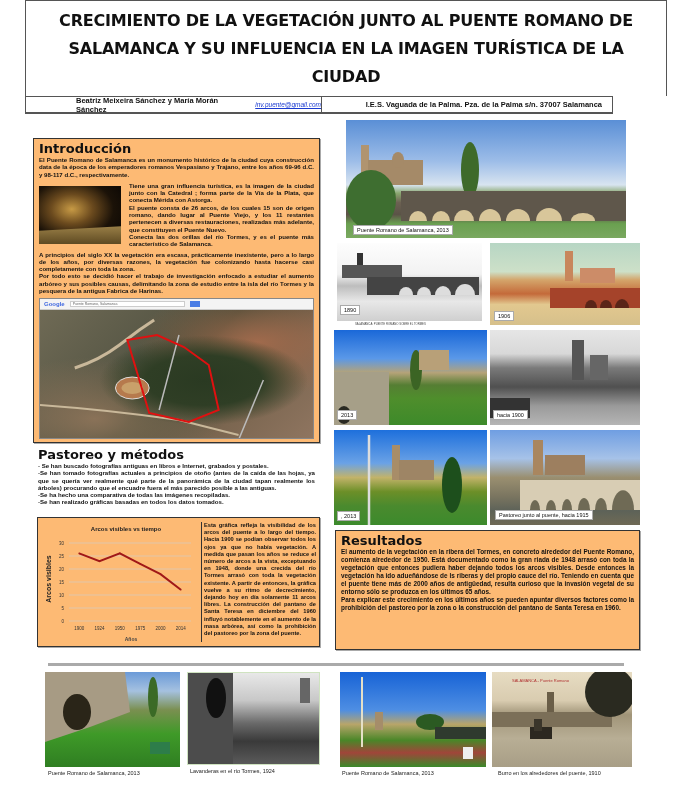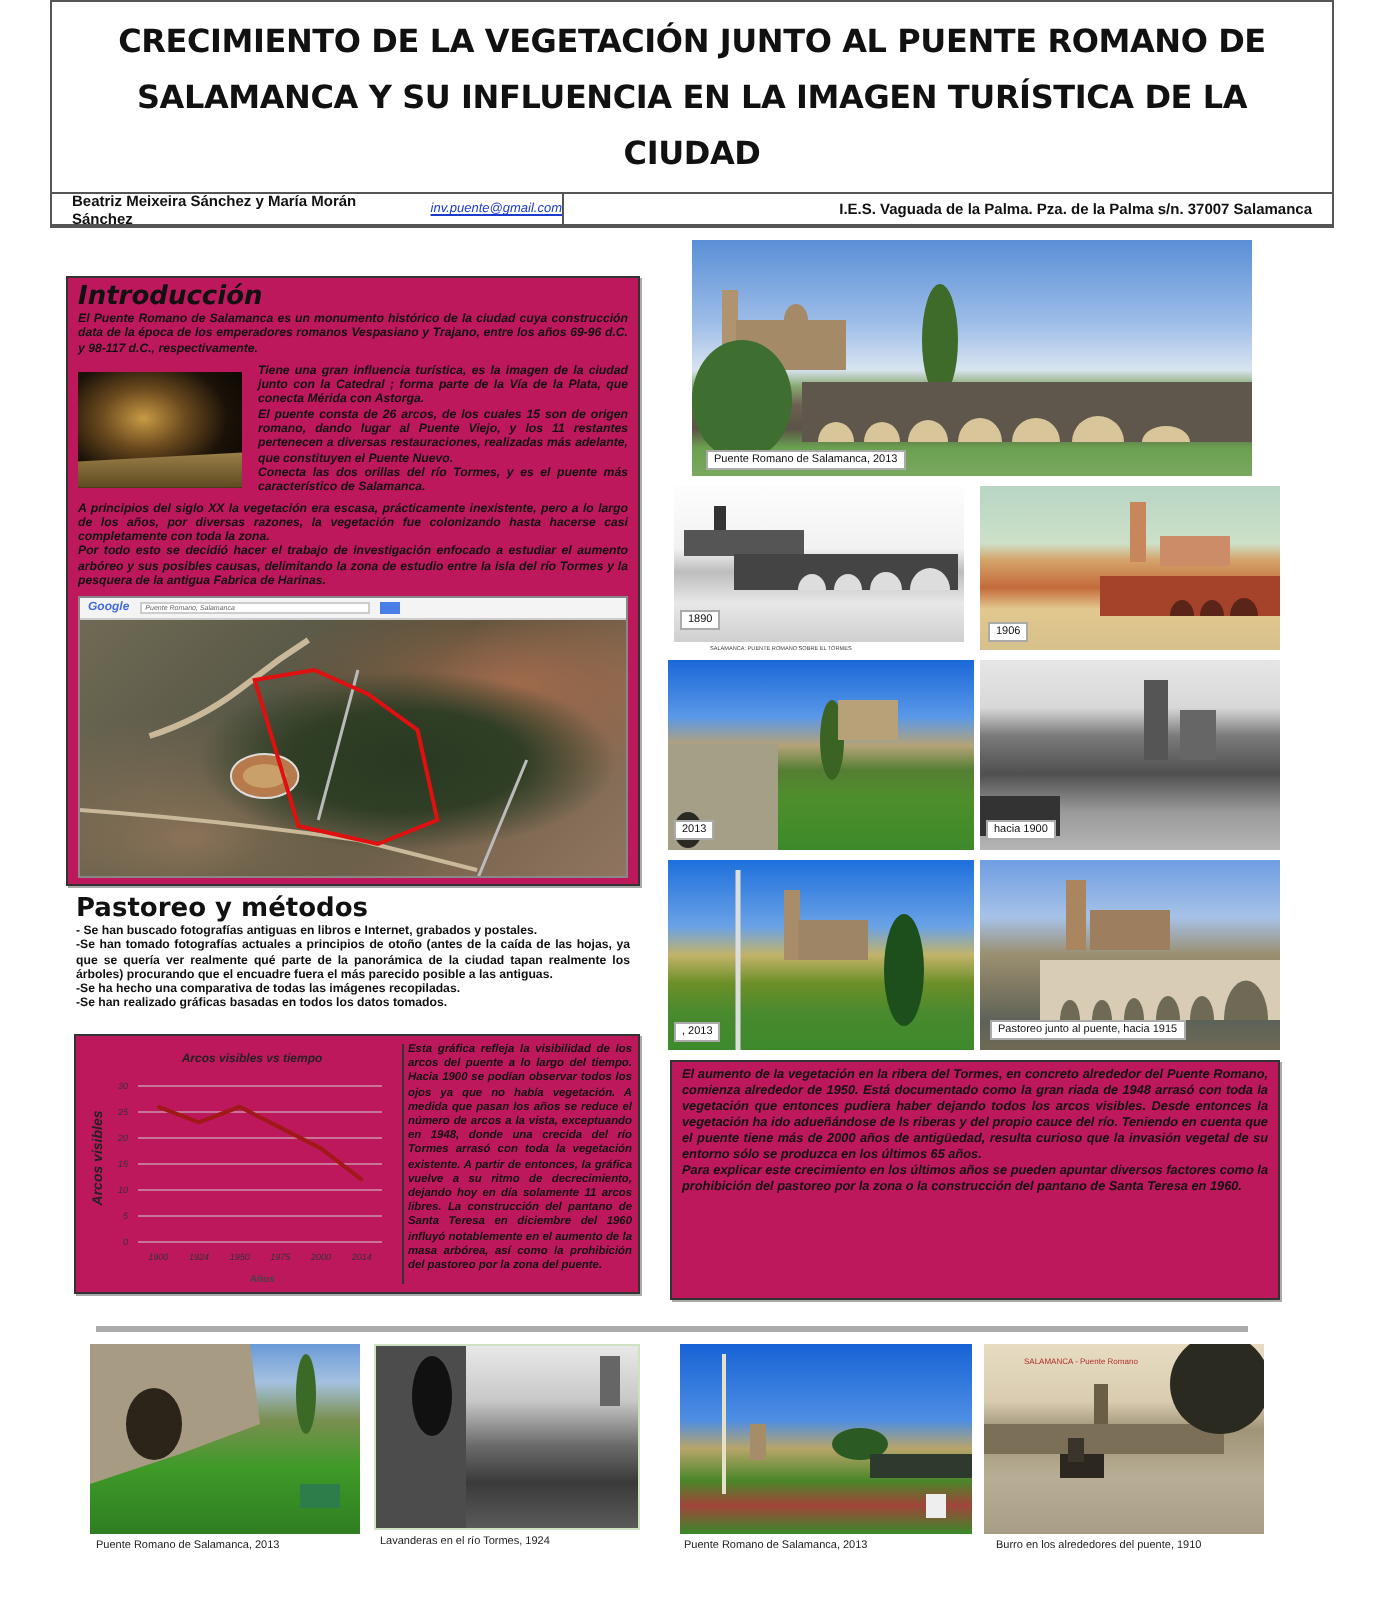--- a/index.html
+++ b/index.html
@@ -2,27 +2,27 @@
 <html><head>
 <meta charset="utf-8">
 <style>
   * { box-sizing: border-box; margin: 0; padding: 0; }
   body { width: 691px; height: 807px; background: #ffffff; font-family: "Liberation Sans", sans-serif; color: #111; position: relative; overflow: hidden; }
   .abs { position: absolute; }
 
   
   .title-box { left: 25px; top: 0; width: 642px; height: 96px; border: 1px solid #555; border-bottom: none; display: flex; align-items: center; justify-content: center; text-align: center; }
   .title-box h1 { font-family: "DejaVu Sans", sans-serif; font-size: 16px; font-weight: bold; line-height: 28px; color: #111; letter-spacing: -0.2px; padding: 0 10px; }
-  .authors-bar { left: 25px; top: 96px; width: 642px; height: 18px; border: 1px solid #555; border-bottom: 2px solid #555; display: flex; font-size: 7.5px; font-weight: bold; }
+  .authors-bar { left: 25px; top: 96px; width: 588px; height: 18px; border: 1px solid #555; border-bottom: 2px solid #555; display: flex; font-size: 7.5px; font-weight: bold; padding-left: 40px; }
   .authors-left { width: 256px; display: flex; align-items: center; padding-left: 10px; gap: 22px; border-right: 1px solid #555; }
   .authors-left a { color: #1a3ad0; text-decoration: underline; font-style: italic; font-weight: normal; font-size: 6.5px; }
   .authors-right { flex: 1; display: flex; align-items: center; justify-content: flex-end; padding-right: 10px; text-align: center; }
 
   
-  .box { border: 1.5px solid #333; background: #be185d; box-shadow: 1px 1px 0 #aaa; font-style: italic; }
+  .box { border: 1.5px solid #333; background: #fdba74; box-shadow: 1px 1px 0 #aaa; }
   .section-title { font-size: 13px; font-weight: bold; font-family: "DejaVu Sans", sans-serif; color: #111; line-height: 14px; }
   .body-text { font-size: 6.1px; font-weight: bold; line-height: 7.3px; text-align: justify; color: #111; }
 
   .intro-box { left: 33px; top: 138px; width: 287px; height: 305px; padding: 3px 5px; }
   .intro-photo { width: 82px; height: 58px; float: left; margin: 4px 8px 2px 0; background: radial-gradient(ellipse at 40% 40%, #c79a45 0%, #6b4a1e 30%, #1b1208 60%, #050302 100%); position: relative; overflow: hidden; }
   .intro-photo::after { content: ""; position: absolute; left: 0; right: 0; bottom: 0; height: 22px; background: linear-gradient(180deg, #a78b4f, #5e4a22); clip-path: polygon(0 40%, 100% 20%, 100% 100%, 0 100%); }
   .map { margin-top: 4px; width: 275px; height: 141px; border: 1px solid #888; position: relative; overflow: hidden; }
   .map-bar { height: 11px; background: #f4f4f4; border-bottom: 1px solid #ccc; display: flex; align-items: center; padding: 0 4px; gap: 5px; font-size: 4px; color: #666; }
   .map-logo { font-size: 6px; font-weight: bold; color: #4169e1; }
   .map-search { width: 115px; height: 6px; border: 1px solid #ccc; background: #fff; font-size: 3.5px; line-height: 5px; padding-left: 2px; }
@@ -240,20 +240,21 @@
         <path d="M72 80 a5 11 0 0 1 10 0z"></path>
         <path d="M88 80 a6 12 0 0 1 12 0z"></path>
         <path d="M105 80 a6 12 0 0 1 12 0z"></path>
         <path d="M122 80 a10 18 0 0 1 22 0z"></path>
       </g>
   </svg>
   <span class="caption" style="left:5px;top:80px;">Pastoreo junto al puente, hacia 1915</span>
 </div>
 
 <div class="abs box results-box">
+  <div class="section-title">Resultados</div>
   <p class="body-text" style="font-size:6.4px;line-height:8px;">El aumento de la vegetación en la ribera del Tormes, en concreto alrededor del Puente Romano, comienza alrededor de 1950. Está documentado como la gran riada de 1948 arrasó con toda la vegetación que entonces pudiera haber dejando todos los arcos visibles. Desde entonces la vegetación ha ido adueñándose de ls riberas y del propio cauce del río. Teniendo en cuenta que el puente tiene más de 2000 años de antigüedad, resulta curioso que la invasión vegetal de su entorno sólo se produzca en los últimos 65 años.</p>
   <p class="body-text" style="font-size:6.4px;line-height:8px;">Para explicar este crecimiento en los últimos años se pueden apuntar diversos factores como la prohibición del pastoreo por la zona o la construcción del pantano de Santa Teresa en 1960.</p>
 </div>
 
 <div class="abs divider-line"></div>
 
 <div class="photo" style="left:45px;top:672px;width:135px;height:95px;background:linear-gradient(180deg,#6a9ad8 0%,#a5c1e0 20%,#7a8f50 40%,#3f9a28 65%,#2f7e22 100%);">
   <svg width="135" height="95" viewBox="0 0 135 95" style="position:absolute;left:0;top:0">
     <path d="M0 0 L80 0 L85 40 L45 55 L0 70 Z" fill="#a79b84"></path>
     <ellipse cx="32" cy="40" rx="14" ry="18" fill="#2a2518"></ellipse>

